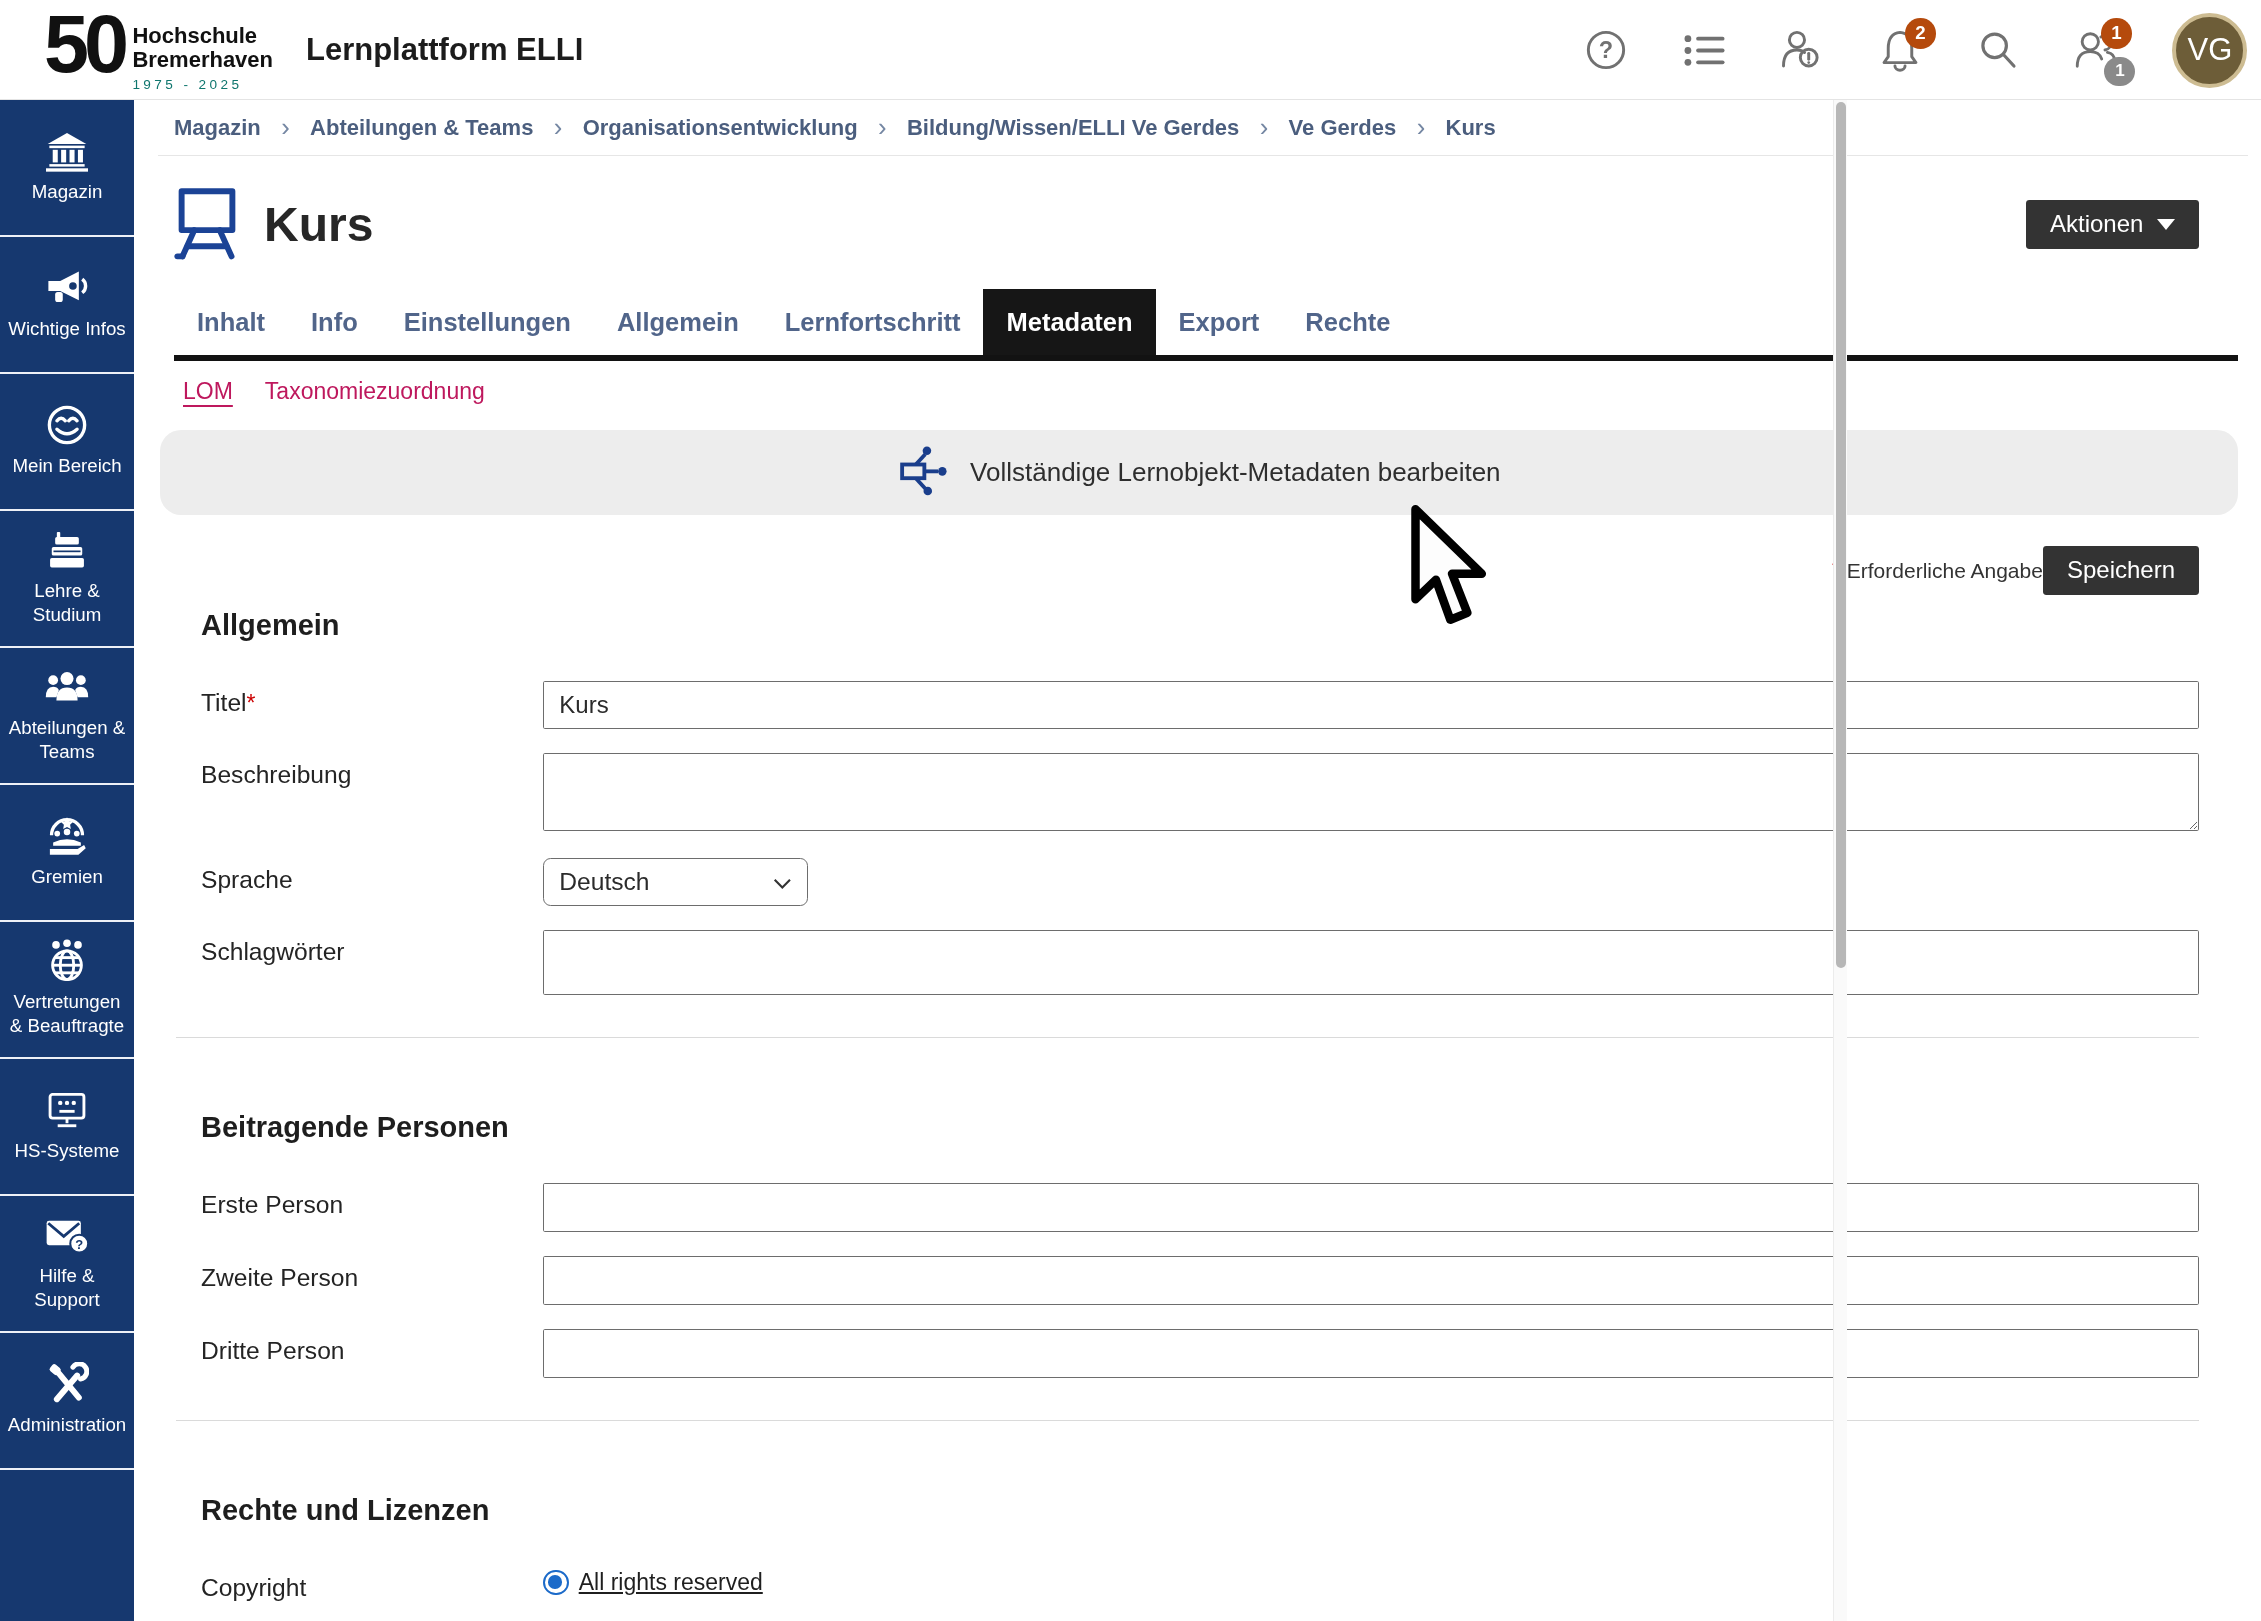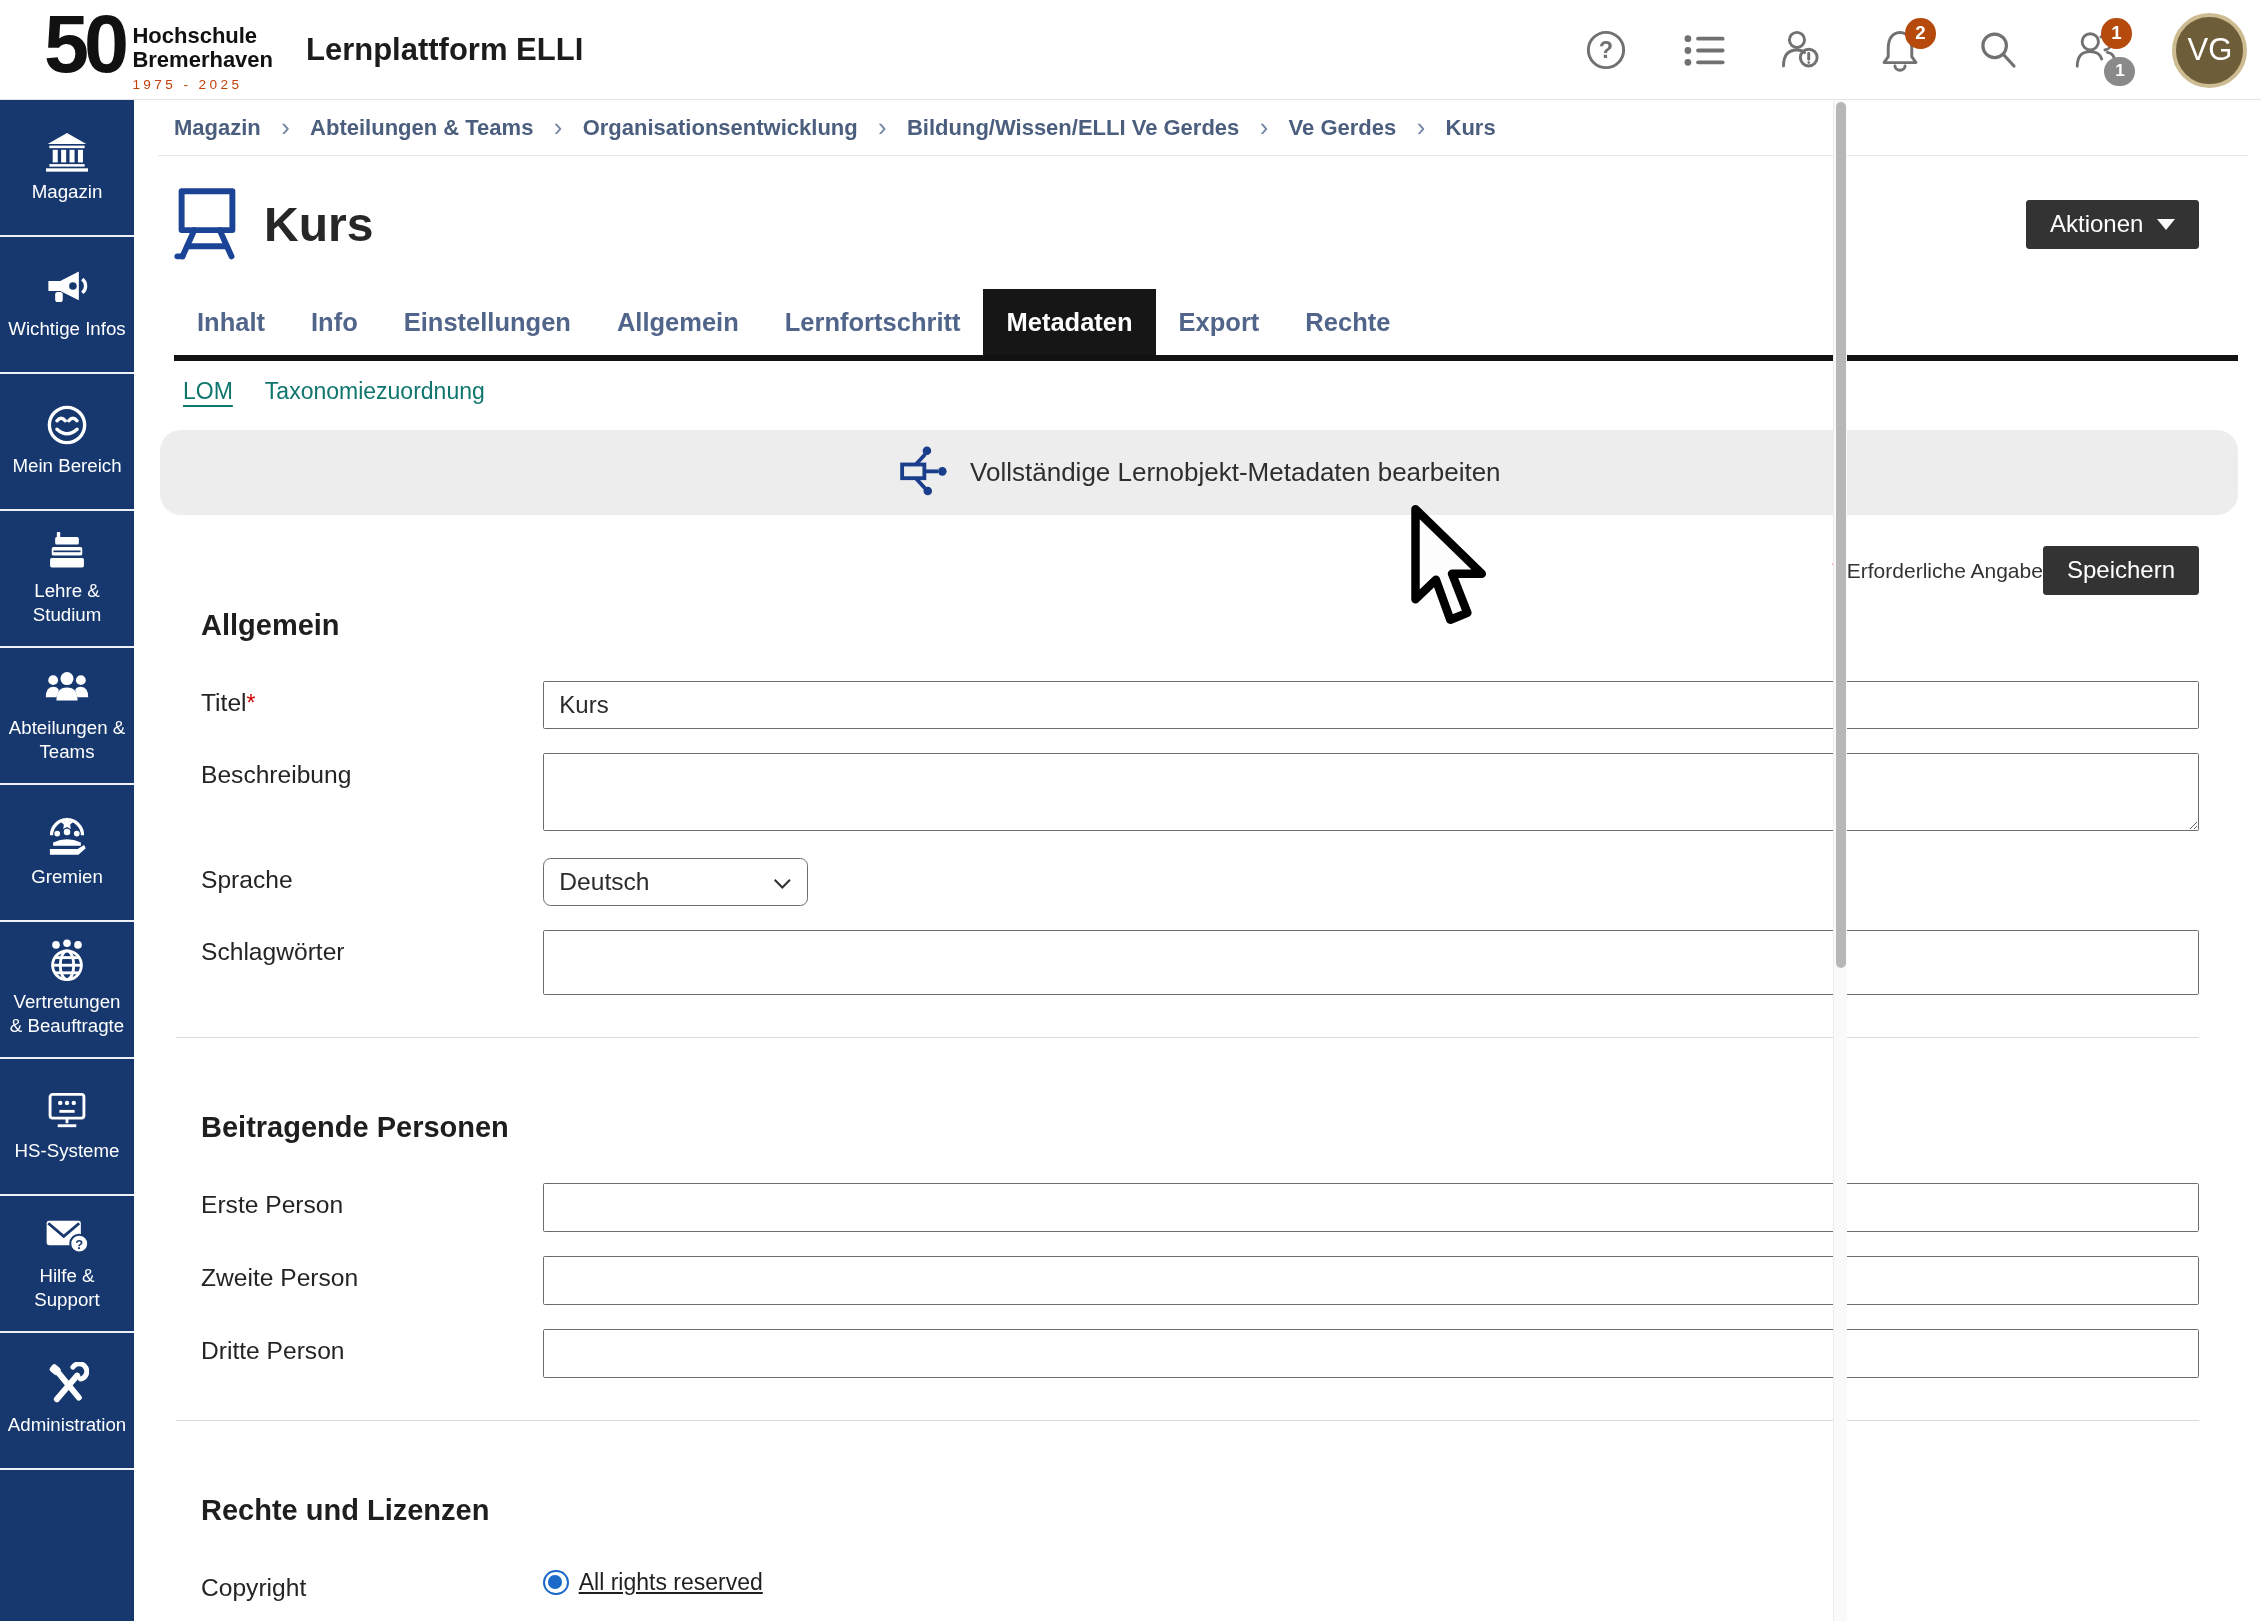--- a/index.html
+++ b/index.html
@@ -15,21 +15,21 @@
     font-family:"Liberation Sans","DejaVu Sans",sans-serif;color:var(--text-dark);}
   .screen{position:relative;width:1847px;height:1621px;}
 
   
   .header{position:absolute;left:0;top:0;width:2261px;height:100px;background:var(--header-bg);
     border-bottom:1.7px solid #e4e4e4;z-index:3;}
   .logo{position:absolute;left:44px;top:5.1px;display:flex;align-items:flex-start;cursor:pointer;}
   .logo-num{font-size:81px;font-weight:800;line-height:0.98;letter-spacing:-5.1px;color:#111;}
   .logo-text{display:flex;flex-direction:column;margin:18.7px 0 0 8.5px;color:#111;}
   .logo-line{font-size:22px;font-weight:700;line-height:24px;}
-  .logo-years{font-size:13.6px;font-weight:500;letter-spacing:3.4px;margin-top:5.1px;color:#c2410c;}
+  .logo-years{font-size:13.6px;font-weight:500;letter-spacing:3.4px;margin-top:5.1px;color:#0f766e;}
   .app-title{position:absolute;left:306px;top:32px;font-size:31px;font-weight:700;color:#1c1c1c;}
   .header-icons{position:absolute;right:13.6px;top:0;height:100px;display:flex;align-items:center;gap:54px;}
   .hicon{position:relative;width:44px;height:44px;display:flex;align-items:center;justify-content:center;cursor:pointer;}
   .badge{position:absolute;min-width:31px;height:31px;border-radius:15.3px;color:#fff;font-size:18.7px;font-weight:700;
     display:flex;align-items:center;justify-content:center;padding:0 5.1px;}
   .badge.orange{background:var(--badge-orange);top:-10.2px;right:-13.6px;}
   .badge.gray{background:var(--badge-gray);bottom:-13.6px;right:-17px;width:29px;height:29px;font-size:17px;}
   .avatar{width:75px;height:75px;border-radius:50%;background:var(--avatar-bg);border:4.2px solid var(--avatar-ring);
     color:#fff;font-size:31px;font-weight:400;display:flex;align-items:center;justify-content:center;cursor:pointer;}
 
@@ -52,21 +52,21 @@
   .title-left{display:flex;align-items:center;gap:24px;}
   .page-title{font-size:48px;font-weight:700;color:#272727;}
   .btn-dark{background:var(--dark-button-bg);color:#fff;border:none;height:49px;padding:0 24px;font-size:24px;
     font-family:inherit;border-radius:3.4px;display:flex;align-items:center;gap:13.6px;cursor:pointer;}
   .caret{width:0;height:0;border-left:9.3px solid transparent;border-right:9.3px solid transparent;border-top:11px solid #fff;}
 
   .tabs{margin:25.5px 10.2px 0 40px;display:flex;border-bottom:6.8px solid #121212;text-align:center;}
   .tab{height:66px;line-height:66px;padding:0 23px;font-size:25.5px;font-weight:600;color:var(--tab-text);cursor:pointer;}
   .tab.active{background:var(--active-tab-bg);color:#fff;}
 
-  .subtabs{padding:17px 0 20.4px 49px;display:flex;gap:32px;font-size:23px;color:#0f766e;}
+  .subtabs{padding:17px 0 20.4px 49px;display:flex;gap:32px;font-size:23px;color:#be185d;}
   .subtab{cursor:pointer;}
   .subtab.active{text-decoration:underline;text-underline-offset:6px;text-decoration-thickness:1.7px;}
 
   .banner{margin:5.1px 10.2px 0 25.5px;height:85px;background:var(--banner-bg);display:flex;align-items:center;
     justify-content:center;gap:20.4px;cursor:pointer;border-radius:21px;}
   .banner-label{font-size:26px;color:#2e2e2e;}
 
   .toolbar-row{margin:31px 49px 0 42px;display:flex;align-items:center;justify-content:flex-end;}
   .required-note{font-size:21px;color:#333;}
   .req{color:var(--required-red);font-size:23px;}

